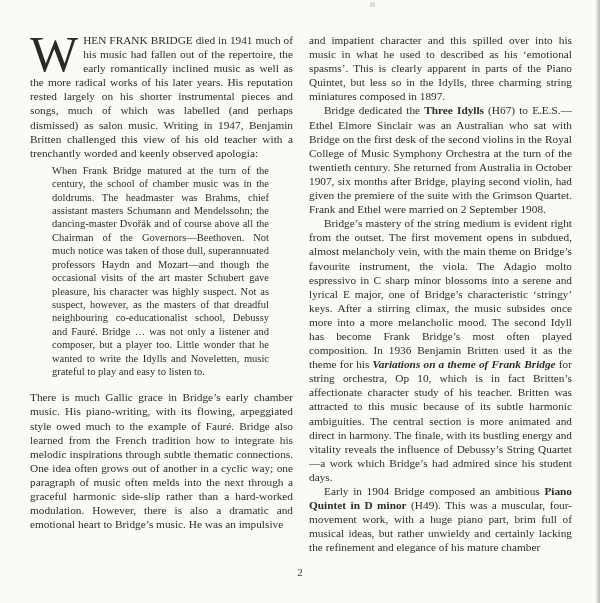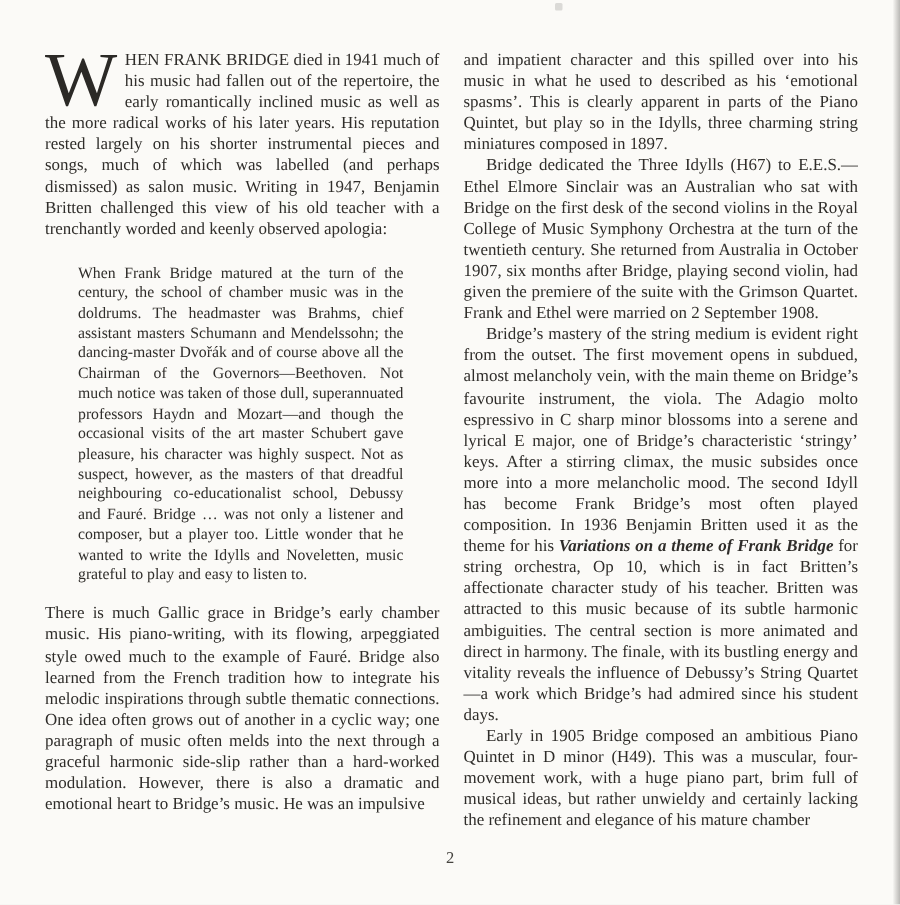--- a/index.html
+++ b/index.html
@@ -30,29 +30,29 @@
   p { margin: 0; }
   .opening { margin: 0; }
   .dropcap {
     float: left;
     font-size: 51px;
     line-height: 39px;
     padding: 2px 5px 0 0;
     color: #2b2926;
   }
   .quote {
-    margin: 16px 24px 12px 22px;
+    margin: 4px 24px 12px 22px;
     font-size: 10.5px;
     line-height: 13.4px;
     text-align: justify;
   }
   .indent { text-indent: 15px; }
   .s-n { }
   .s-i { }
-  .s-b { font-weight: normal; }
+  .s-b { font-weight: bold; }
   .s-bi { font-weight: bold; font-style: italic; }
   .pageno {
     position: absolute;
     left: 0; right: 0; top: 566px;
     text-align: center;
     font-size: 11px;
     color: #45433f;
   }
   .edge-shadow {
     position: absolute;
@@ -77,24 +77,24 @@
 
     <div class="col">
       <p class="opening"><span class="dropcap">W</span><span><span class="s-n">HEN FRANK BRIDGE died in 1941 much of his music had fallen out of the repertoire, the early romantically inclined music as well as the more radical works of his later years. His reputation rested largely on his shorter instrumental pieces and songs, much of which was labelled (and perhaps dismissed) as salon music. Writing in 1947, Benjamin Britten challenged this view of his old teacher with a trenchantly worded and keenly observed apologia:</span></span></p>
 
       <div class="quote"><span class="s-n">When Frank Bridge matured at the turn of the century, the school of chamber music was in the doldrums. The headmaster was Brahms, chief assistant masters Schumann and Mendelssohn; the dancing-master Dvořák and of course above all the Chairman of the Governors—Beethoven. Not much notice was taken of those dull, superannuated professors Haydn and Mozart—and though the occasional visits of the art master Schubert gave pleasure, his character was highly suspect. Not as suspect, however, as the masters of that dreadful neighbouring co-educationalist school, Debussy and Fauré. Bridge … was not only a listener and composer, but a player too. Little wonder that he wanted to write the </span><span class="s-i">Idylls</span><span class="s-n"> and </span><span class="s-i">Noveletten</span><span class="s-n">, music grateful to play and easy to listen to.</span></div>
 
       <p class="para"><span class="s-n">There is much Gallic grace in Bridge’s early chamber music. His piano-writing, with its flowing, arpeggiated style owed much to the example of Fauré. Bridge also learned from the French tradition how to integrate his melodic inspirations through subtle thematic connections. One idea often grows out of another in a cyclic way; one paragraph of music often melds into the next through a graceful harmonic side-slip rather than a hard-worked modulation. However, there is also a dramatic and emotional heart to Bridge’s music. He was an impulsive</span></p>
     </div>
 
     <div class="col">
-      <p class="para"><span class="s-n">and impatient character and this spilled over into his music in what he used to described as his ‘emotional spasms’. This is clearly apparent in parts of the Piano Quintet, but play so in the </span><span class="s-i">Idylls</span><span class="s-n">, three charming string miniatures composed in 1897.</span></p>
+      <p class="para"><span class="s-n">and impatient character and this spilled over into his music in what he used to described as his ‘emotional spasms’. This is clearly apparent in parts of the Piano Quintet, but less so in the </span><span class="s-i">Idylls</span><span class="s-n">, three charming string miniatures composed in 1897.</span></p>
       <p class="para indent"><span class="s-n">Bridge dedicated the </span><span class="s-b">Three Idylls</span><span class="s-n"> (H67) to </span><span class="s-i">E.E.S.</span><span class="s-n">—Ethel Elmore Sinclair was an Australian who sat with Bridge on the first desk of the second violins in the Royal College of Music Symphony Orchestra at the turn of the twentieth century. She returned from Australia in October 1907, six months after Bridge, playing second violin, had given the premiere of the suite with the Grimson Quartet. Frank and Ethel were married on 2 September 1908.</span></p>
       <p class="para indent"><span class="s-n">Bridge’s mastery of the string medium is evident right from the outset. The first movement opens in subdued, almost melancholy vein, with the main theme on Bridge’s favourite instrument, the viola. The </span><span class="s-i">Adagio molto espressivo</span><span class="s-n"> in C sharp minor blossoms into a serene and lyrical E major, one of Bridge’s characteristic ‘stringy’ keys. After a stirring climax, the music subsides once more into a more melancholic mood. The second </span><span class="s-i">Idyll</span><span class="s-n"> has become Frank Bridge’s most often played composition. In 1936 Benjamin Britten used it as the theme for his </span><span class="s-bi">Variations on a theme of Frank Bridge</span><span class="s-n"> for string orchestra, Op 10, which is in fact Britten’s affectionate character study of his teacher. Britten was attracted to this music because of its subtle harmonic ambiguities. The central section is more animated and direct in harmony. The finale, with its bustling energy and vitality reveals the influence of Debussy’s String Quartet—a work which Bridge’s had admired since his student days.</span></p>
-      <p class="para indent"><span class="s-n">Early in 1905 Bridge composed an ambitious </span><span class="s-b">Piano Quintet in D minor</span><span class="s-n"> (H49). This was a muscular, four-movement work, with a huge piano part, brim full of musical ideas, but rather unwieldy and certainly lacking the refinement and elegance of his mature chamber</span></p>
+      <p class="para indent"><span class="s-n">Early in 1904 Bridge composed an ambitious </span><span class="s-b">Piano Quintet in D minor</span><span class="s-n"> (H49). This was a muscular, four-movement work, with a huge piano part, brim full of musical ideas, but rather unwieldy and certainly lacking the refinement and elegance of his mature chamber</span></p>
     </div>
 
   </div>
 
   <div class="pageno">2</div>
 
   <div class="edge-shadow"></div>
 </div>
 
 </body></html>

